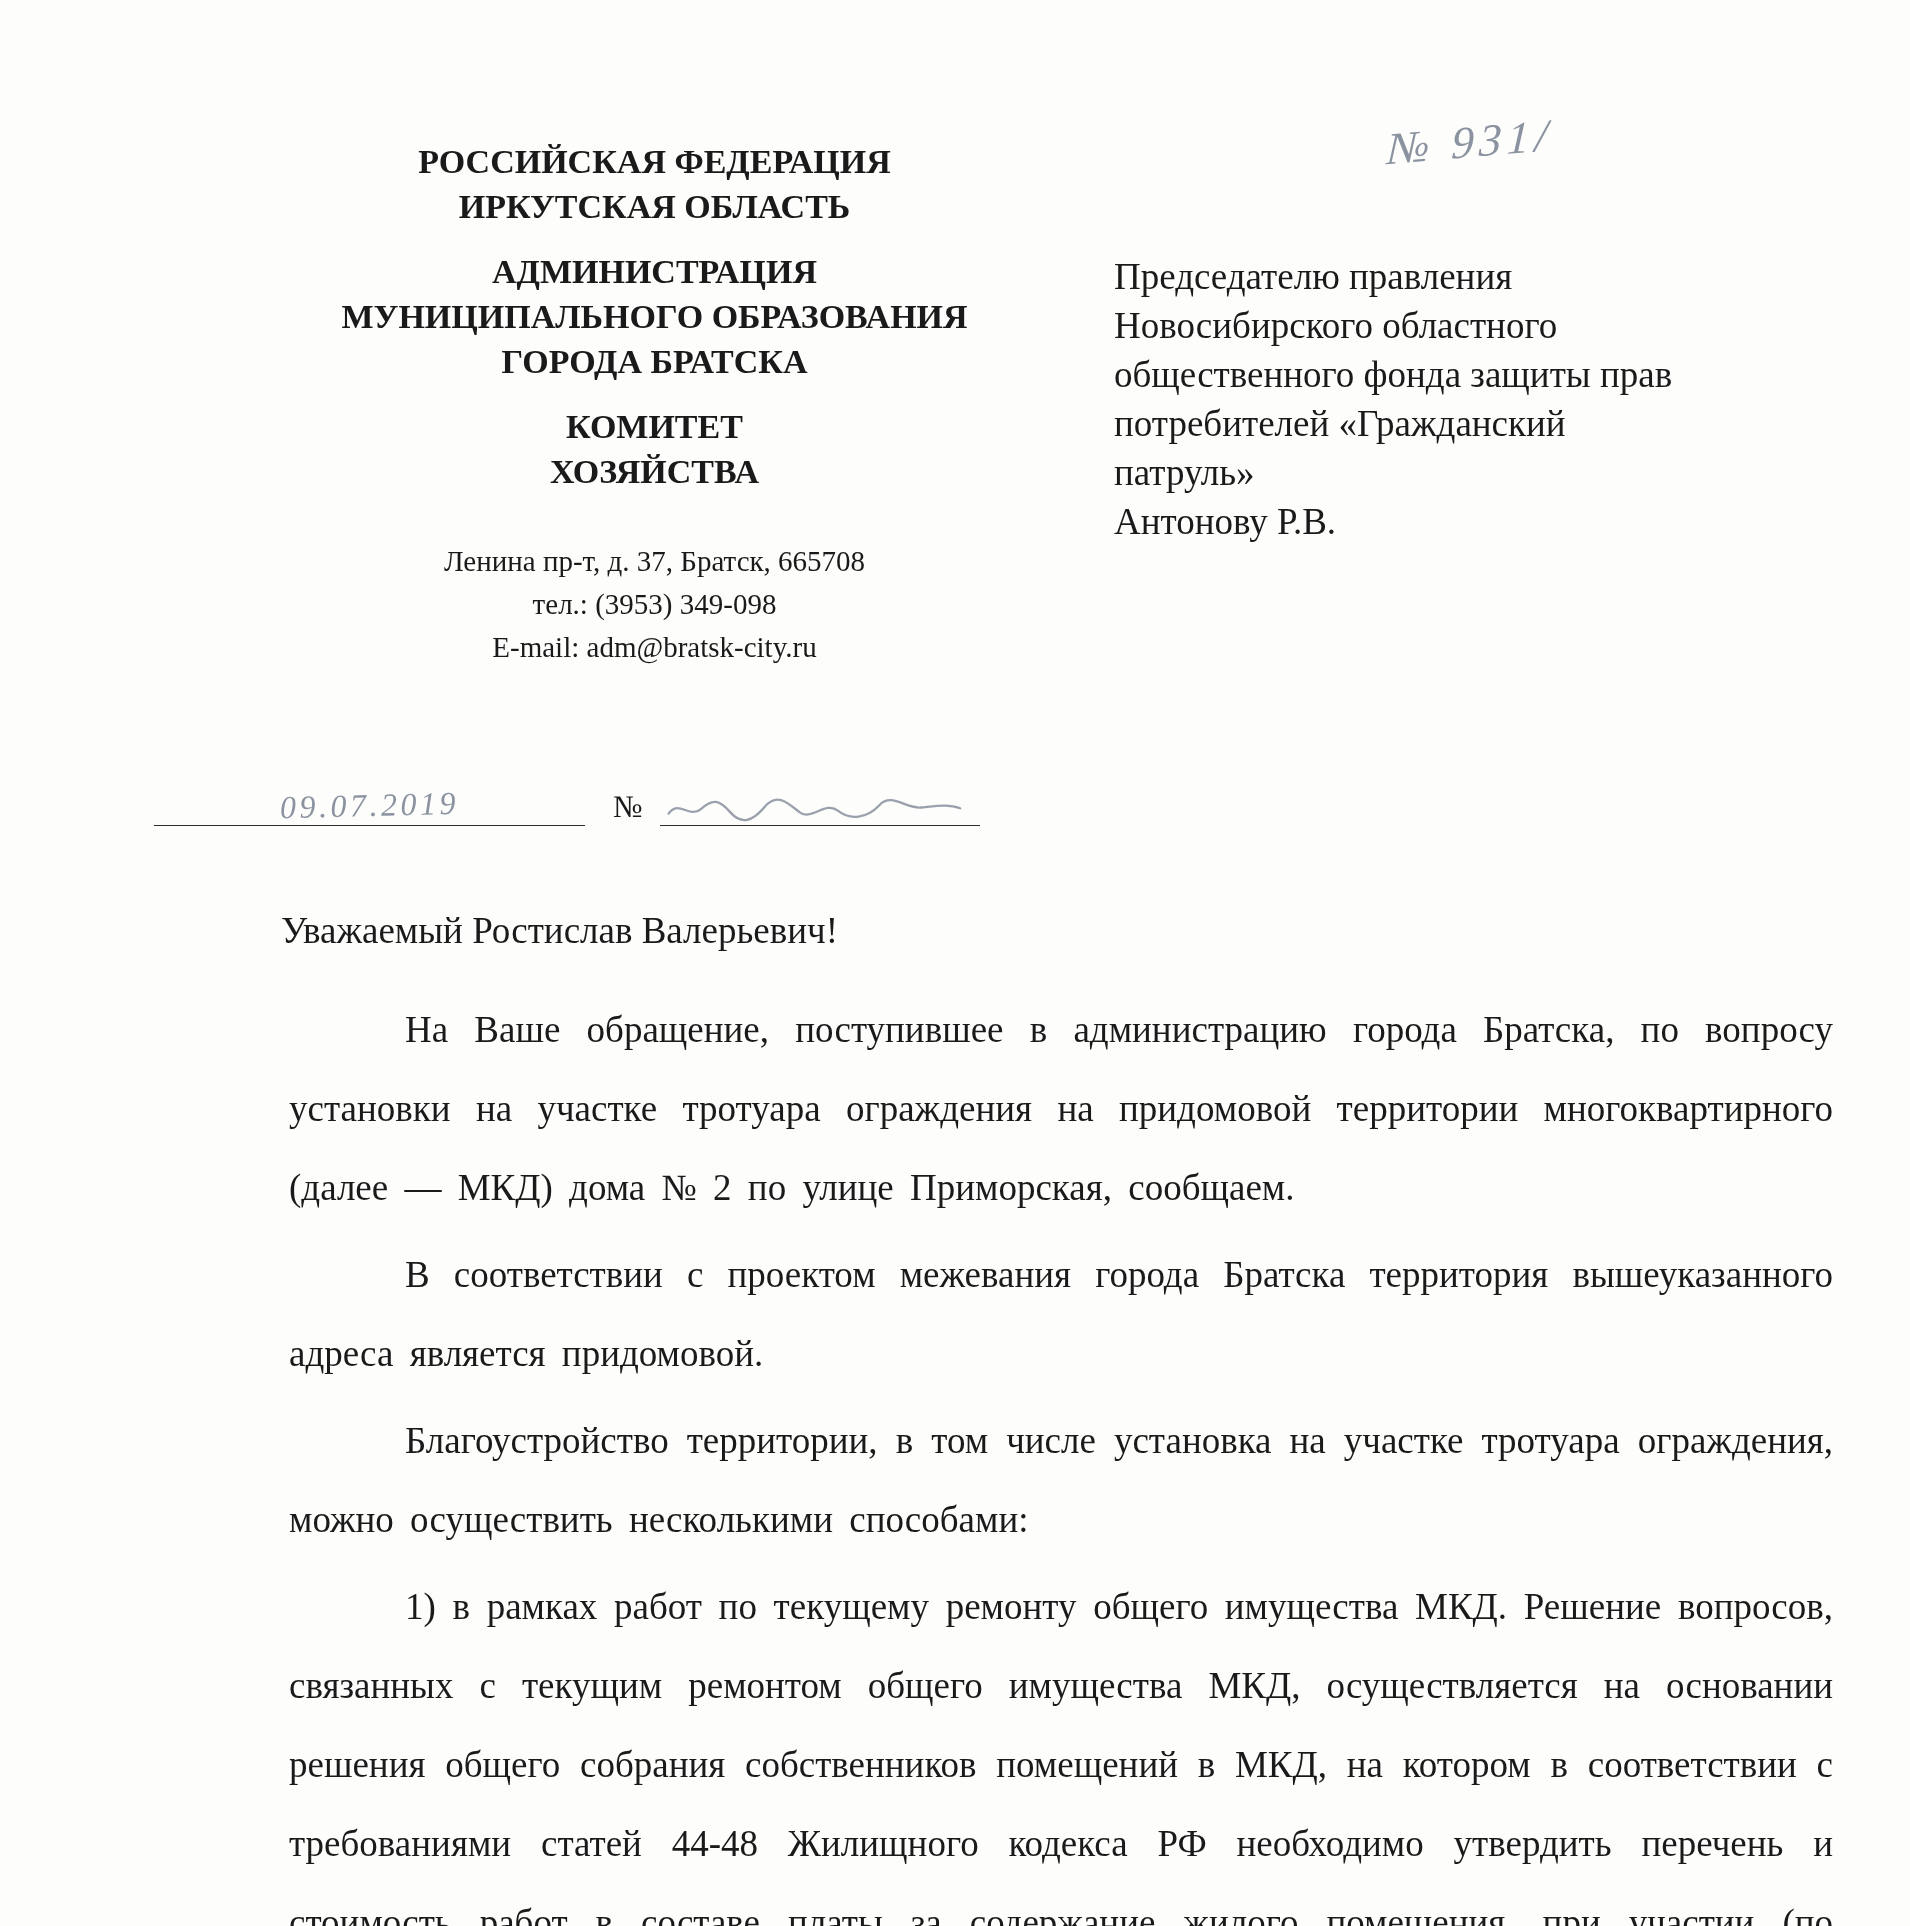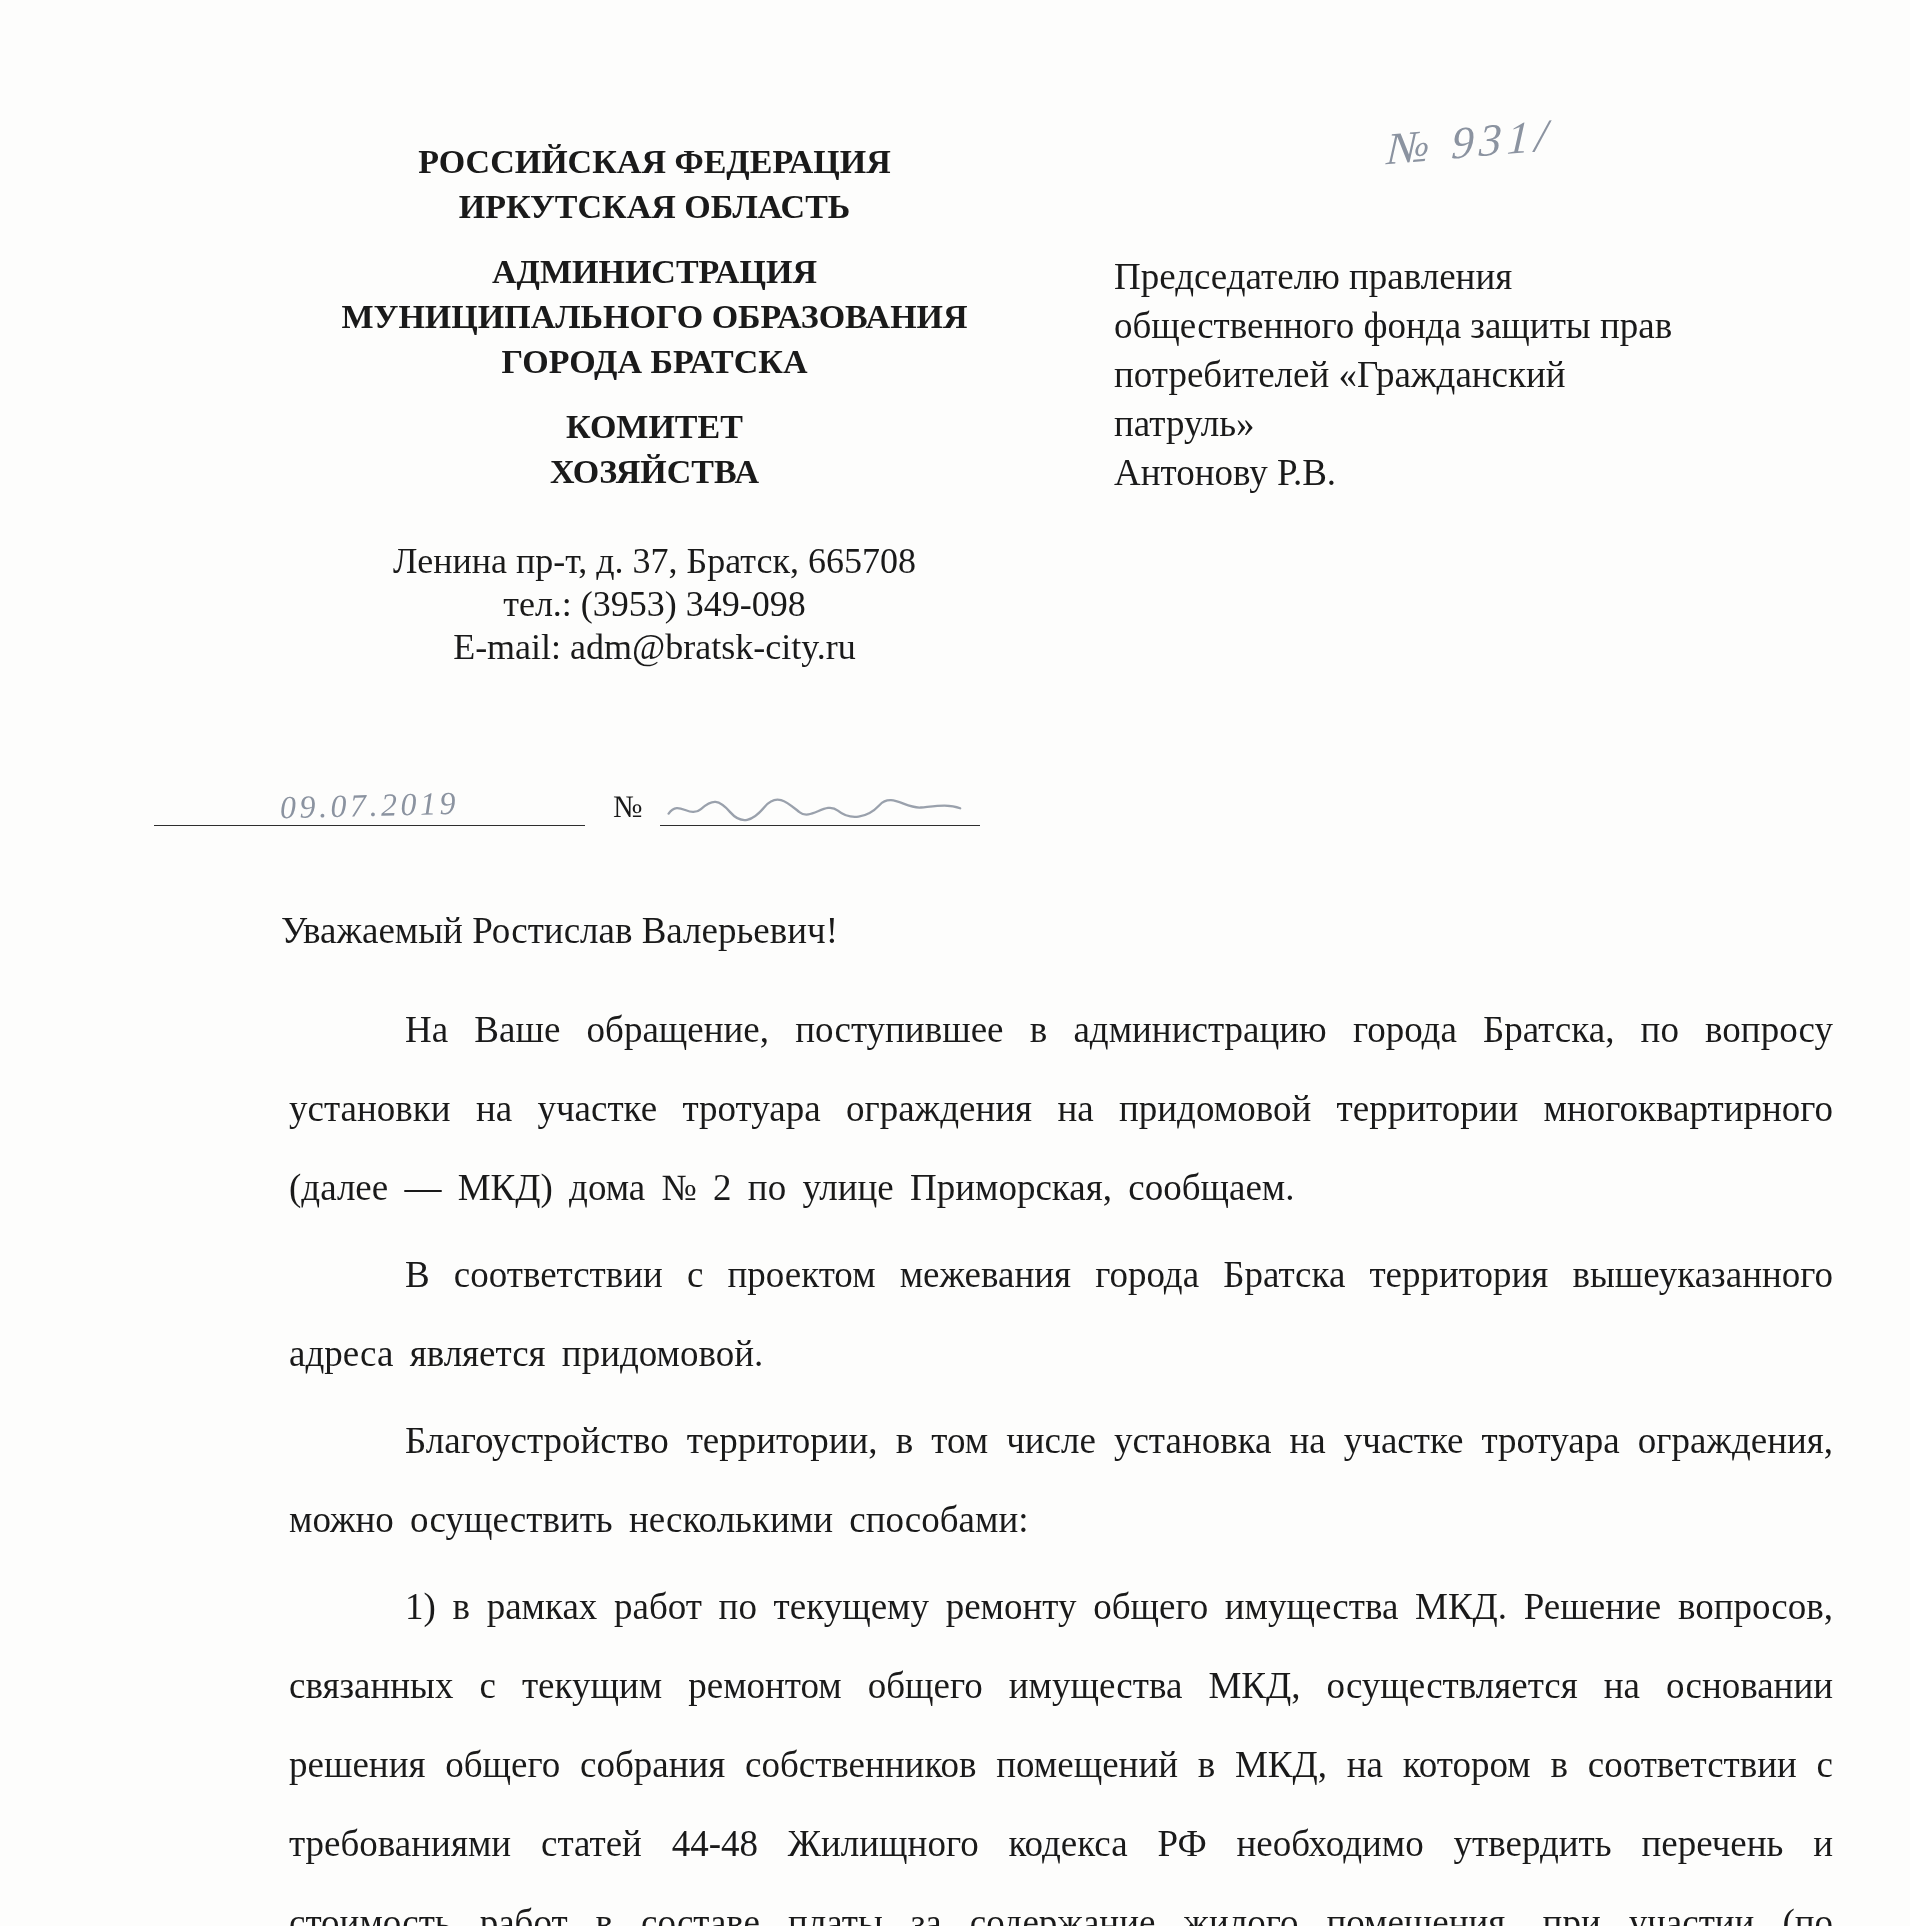--- a/index.html
+++ b/index.html
@@ -12,21 +12,21 @@
     color: var(--text, #1a1a1a);
   }
 
   
   .letterhead {
     position:absolute; left:304px; top:139px; width:701px;
     text-align:center;
   }
   .lh-bold { font-weight:700; font-size:34px; line-height:45px; }
   .lh-gap { margin-top:20px; }
-  .lh-contacts { margin-top:46px; font-size:36px; line-height:43px; font-weight:400; }
+  .lh-contacts { margin-top:46px; font-size:29px; line-height:43px; font-weight:400; }
   .email { }
 
   
   .recipient {
     position:absolute; left:1114px; top:252px; width:732px;
     font-size:37px; line-height:49px; text-align:left;
   }
 
   
   .hand {
@@ -98,20 +98,21 @@
       <div>Ленина пр-т, д. 37, Братск, 665708</div>
       <div>тел.: (3953) 349-098</div>
       <div>
         <span>E-mail: </span><span class="email">adm@bratsk-city.ru</span>
       </div>
     </div>
   </div>
 
   <div class="recipient">
     <div>Председателю правления</div>
+    <div>Новосибирского областного</div>
     <div>общественного фонда защиты прав</div>
     <div>потребителей «Гражданский</div>
     <div>патруль»</div>
     <div>Антонову Р.В.</div>
   </div>
 
   <div class="ref-line">
     <div class="ref-date-field">
       <span class="hand hand-date">09.07.2019</span>
     </div>

